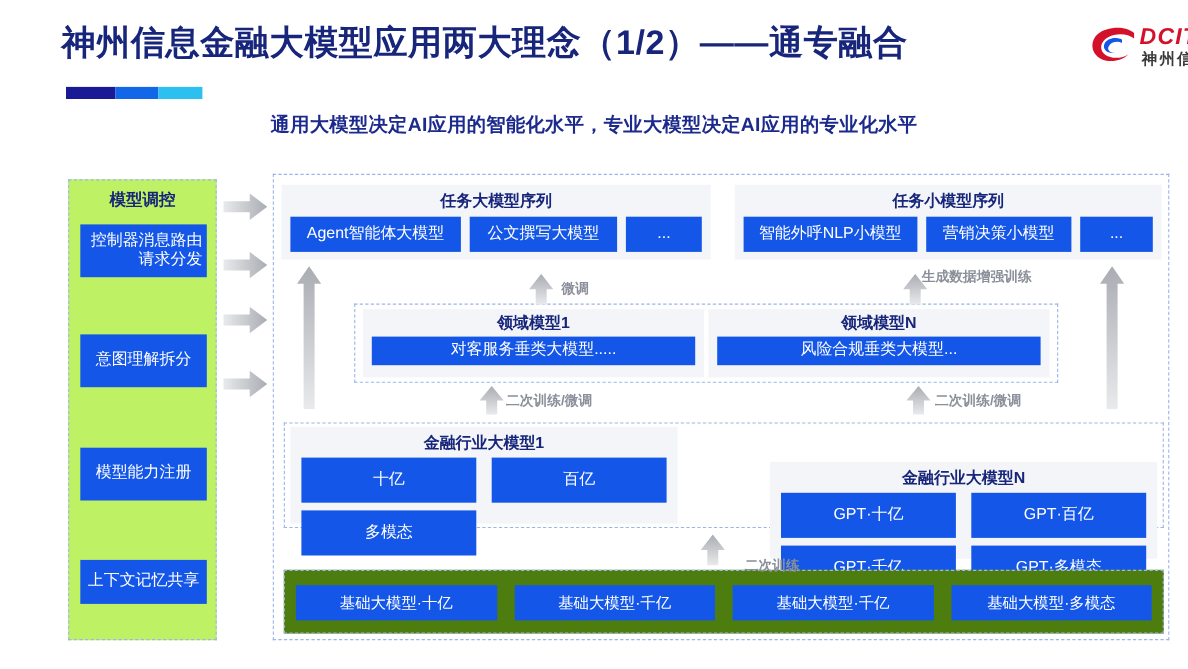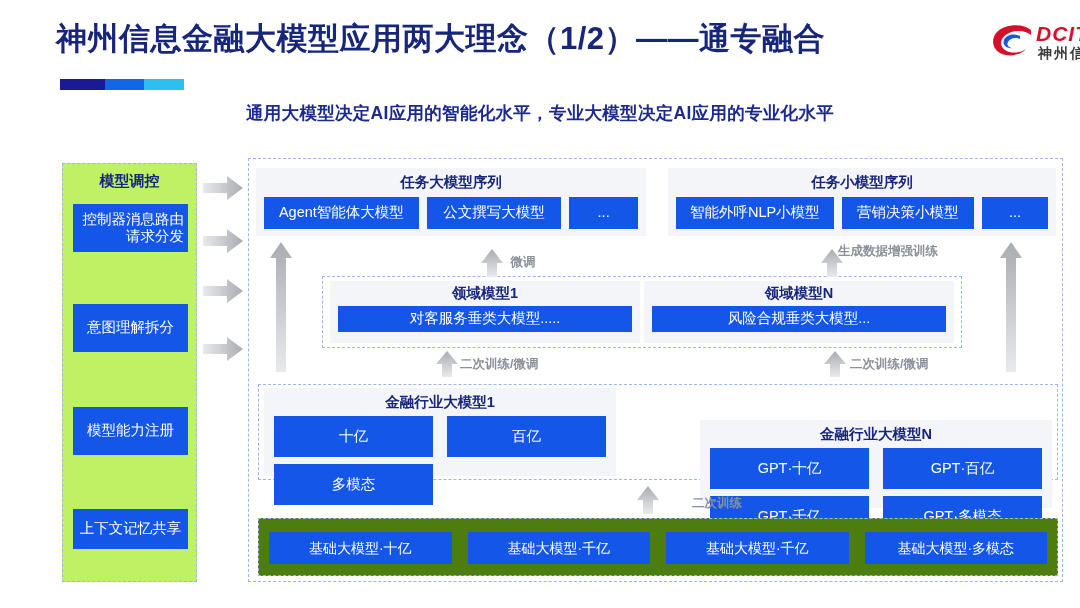--- a/index.html
+++ b/index.html
@@ -279,15 +279,15 @@
         <path d="M11 0 L22 13 H16 V26 H6 V13 H0 Z" fill="url(#gu)"></path>
       </svg>
   </span>
   <div class="alabel" style="left:850px;top:357px;width:100px;text-align:left;">二次训练/微调</div>
 
   <span class="uparrow" style="left:637px;top:486px;height:28px;">
     <svg viewBox="0 0 22 28" width="22" height="28">
         <path d="M11 0 L22 14 H16 V28 H6 V14 H0 Z" fill="url(#gu)"></path>
       </svg>
   </span>
-  <div class="alabel" style="left:662px;top:496px;width:80px;text-align:right;">二次训练</div>
+  <div class="alabel" style="left:662px;top:508px;width:80px;text-align:center;font-family:Liberation Mono, monospace;">二次训练</div>
 
 </div>
 
 </body></html>

